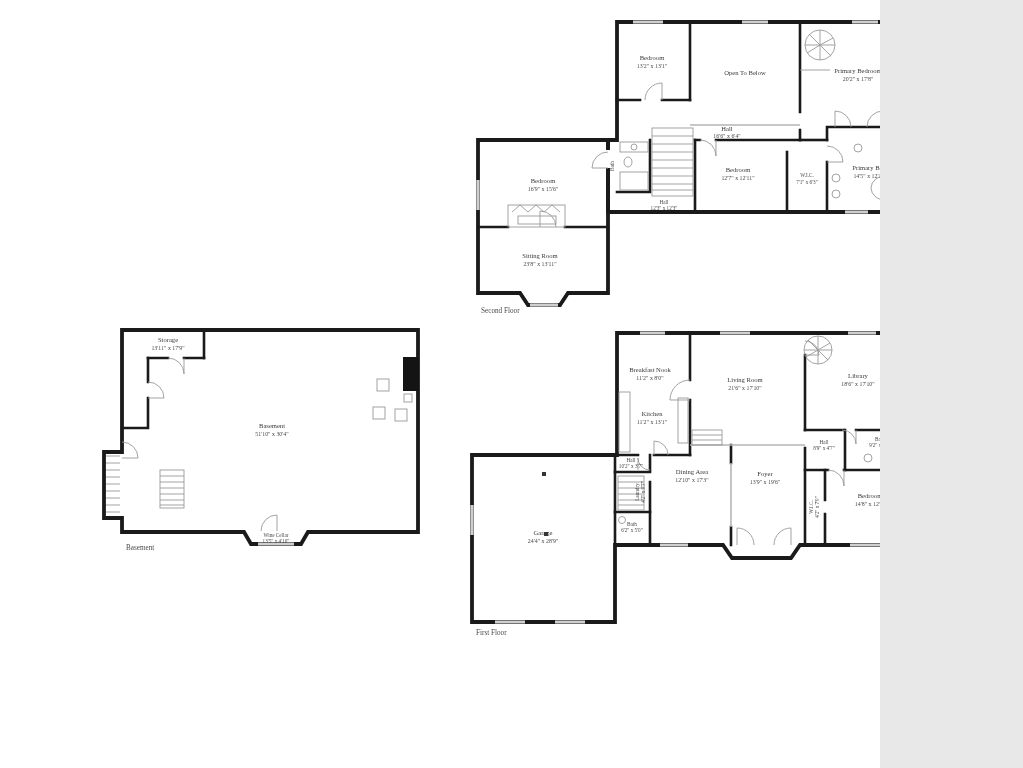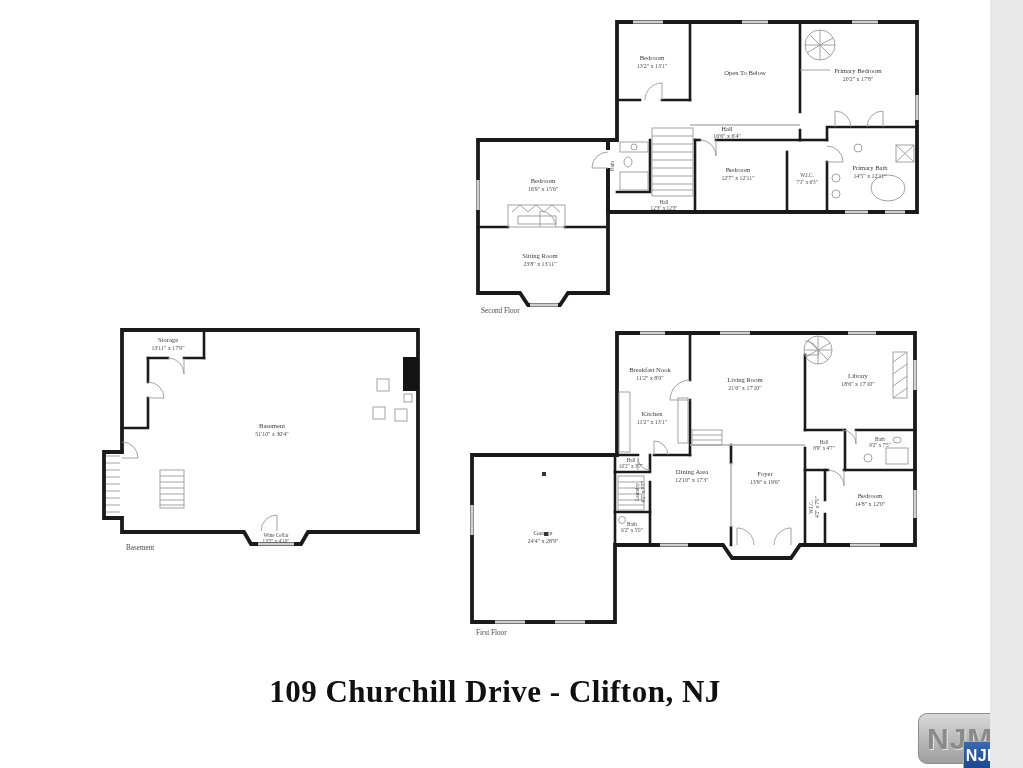--- a/index.html
+++ b/index.html
@@ -1,16 +1,16 @@
 <!DOCTYPE html>
 <html><head>
 <meta charset="utf-8">
 <style>
   html,body{margin:0;padding:0;background:#e8e8e8;}
-  #canvas{position:relative;width:990px;height:768px;background:#ffffff;overflow:hidden;
+  #canvas{position:relative;width:880px;height:768px;background:#ffffff;overflow:hidden;
           font-family:"Liberation Serif",serif;}
   svg{position:absolute;left:0;top:0;}
   
   .wall{stroke:#1a1a1a;stroke-width:3.8;fill:none;stroke-linecap:square;stroke-linejoin:miter;}
   .iw{stroke:#1a1a1a;stroke-width:2.6;fill:none;stroke-linecap:square;}
   .thin{stroke:#999;stroke-width:.9;fill:none;}
   .win{stroke:#cfcfcf;stroke-width:3.2;fill:none;}
   .openln{stroke:#b5b5b5;stroke-width:1.6;fill:none;}
   .fillblk{fill:#141414;stroke:none;}
   .dot{fill:#333;stroke:none;}
@@ -265,21 +265,20 @@
       <text class="rs" x="632" y="532">6'2" x 5'0"</text>
       <text class="rs" x="631" y="462">Hall</text>
       <text class="rs" x="631" y="468">10'2" x 3'7"</text>
       <text class="rl" x="543" y="535">Garage</text>
       <text class="rd" x="543" y="543">24'4" x 28'9"</text>
       <text class="cap" x="476" y="635">First Floor</text>
     </g>
   </g>
 </svg>
 
-<div id="title">109 Churchill Drive - Clifton, NJ</div>
 
 <div id="wm-back">
   <span>NJMLS</span>
 </div>
 <div id="wm-front">
   <span>NJMLS</span>
 </div>
 
 </div>
 

